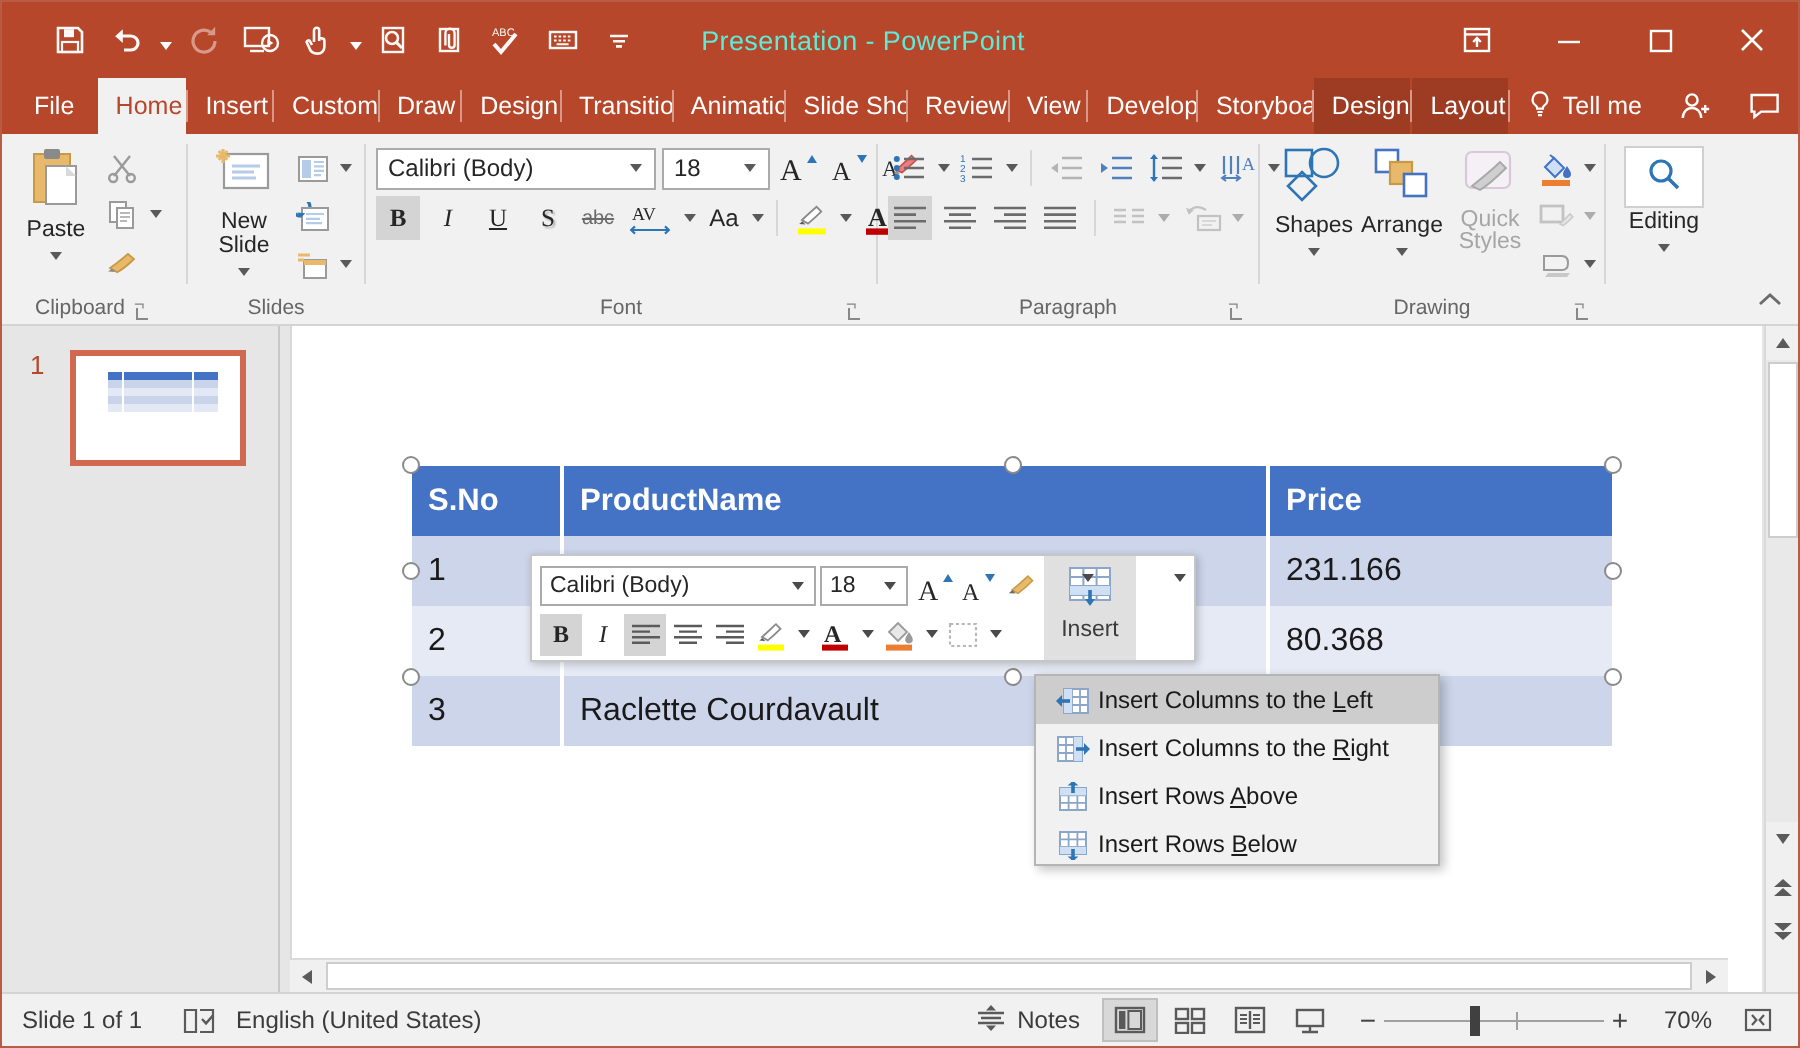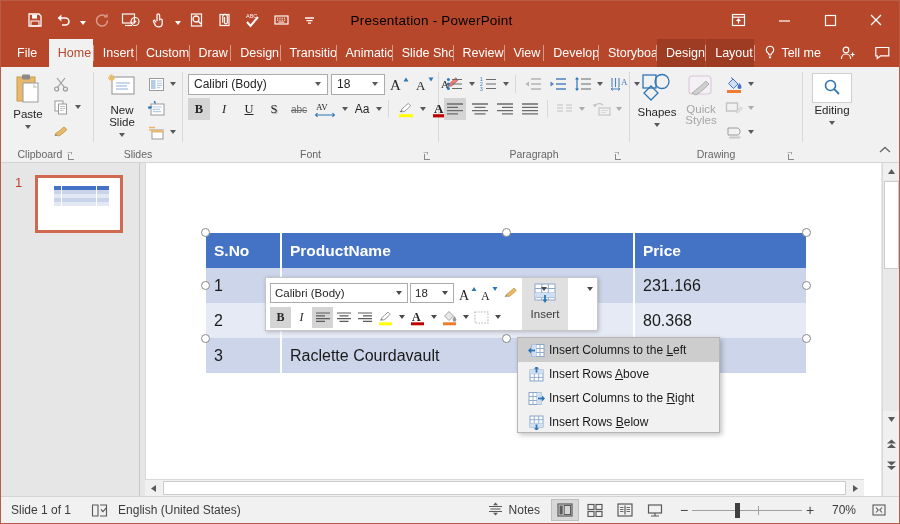--- a/index.html
+++ b/index.html
@@ -22,21 +22,21 @@
   .qat-btn {
     width:28px; height:30px; display:flex; align-items:center; justify-content:center;
     color:#fff; opacity:.97;
   }
   .qat-btn svg { display:block; }
   .qat-caret { width:11px; height:30px; display:flex; align-items:flex-end; justify-content:center; padding-bottom:10px; }
   .qat-caret::after { content:""; border-left:3.5px solid transparent; border-right:3.5px solid transparent; border-top:4px solid #fff; }
   .win-title {
     position:absolute; left:0; top:0; width:861px; height:38px;
     display:flex; align-items:center; justify-content:center;
-    font-size:13.5px; color:#000000; letter-spacing:.2px; pointer-events:none;
+    font-size:13.5px; color:#5eead4; letter-spacing:.2px; pointer-events:none;
   }
   .win-ctrls { position:absolute; right:0; top:0; height:38px; display:flex; align-items:center; }
   .win-ctrl { width:46px; height:38px; display:flex; align-items:center; justify-content:center; color:#fff; }
 
   
   .tabbar {
     position:absolute; left:0; top:38px; width:898px; height:28px;
     background:#b7472a; display:flex; align-items:stretch; font-size:12.5px;
   }
   .tab {
@@ -642,20 +642,33 @@
       <div class="group-body">
         <div class="bigbtn" style="width:44px">
           <span>
             <svg width="32" height="30" viewBox="0 0 32 30">
                 <rect x="2" y="2" width="13" height="13" fill="none" stroke="#2e75b6" stroke-width="1.3"></rect>
                 <circle cx="21" cy="8.5" r="7" fill="none" stroke="#2e75b6" stroke-width="1.3"></circle>
                 <path d="M10 13l7 7-7 7-7-7z" fill="none" stroke="#2e75b6" stroke-width="1.3"></path>
               </svg>
           </span>
           <span class="lbl">Shapes</span>
+          <span class="caret-row">
+              <i class="caret-dn" style="margin:0"></i>
+            </span>
+        </div>
+        <div class="bigbtn" style="width:46px">
+          <span>
+            <svg width="30" height="30" viewBox="0 0 30 30">
+                <rect x="2" y="2" width="11" height="11" fill="#fff" stroke="#4472c4" stroke-width="1.3"></rect>
+                <rect x="9" y="8" width="11" height="11" fill="#e8b96a" stroke="#c79a45" stroke-width="1.1"></rect>
+                <rect x="16" y="14" width="11" height="11" fill="#fff" stroke="#4472c4" stroke-width="1.3"></rect>
+              </svg>
+          </span>
+          <span class="lbl">Arrange</span>
           <span class="caret-row">
               <i class="caret-dn" style="margin:0"></i>
             </span>
         </div>
         <div class="bigbtn" style="width:44px;color:#a6a6a6">
           <span>
             <svg width="30" height="28" viewBox="0 0 30 28">
                 <path d="M6 3h16a3 3 0 0 1 3 3v12a3 3 0 0 1-3 3H6a3 3 0 0 1-3-3V6a3 3 0 0 1 3-3z" fill="#f5f0f5" stroke="#d8c8d8" stroke-width="1.1"></path>
                 <path d="M6 20c5-4 10-8 14-12l3 3c-4 4-8 8-13 11z" fill="#cfcfcf" stroke="#a8a8a8" stroke-width=".9"></path>
               </svg>
@@ -964,40 +977,40 @@
             <rect x="4" y="1.5" width="4" height="12" fill="#cfe0f5"></rect>
             <path d="M7 7.5H1" stroke="#2e75b6" stroke-width="1.8"></path>
             <path d="M3 4.5 0 7.5l3 3z" fill="#2e75b6"></path>
           </svg>
       </span>
       <span class="menu-lbl"><span>Insert Columns to the </span><u>L</u><span>eft</span></span>
     </div>
     <div class="menu-item">
       <span class="menu-ico">
         <svg width="17" height="15" viewBox="0 0 17 15">
+            <rect x="1" y="1.5" width="12" height="12" fill="#fff" stroke="#8ba6c9" stroke-width="1"></rect>
+            <path d="M1 5.5h12M1 9.5h12M5 1.5v12M9 1.5v12" stroke="#8ba6c9" stroke-width=".9"></path>
+            <rect x="9" y="1.5" width="4" height="12" fill="#cfe0f5"></rect>
+            <path d="M10 7.5h6" stroke="#2e75b6" stroke-width="1.8"></path>
+            <path d="M14 4.5 17 7.5l-3 3z" fill="#2e75b6"></path>
+          </svg>
+      </span>
+      <span class="menu-lbl"><span>Insert Columns to the </span><u>R</u><span>ight</span></span>
+    </div>
+    <div class="menu-item">
+      <span class="menu-ico">
+        <svg width="17" height="15" viewBox="0 0 17 15">
             <rect x="2" y="3" width="13" height="11" fill="#fff" stroke="#8ba6c9" stroke-width="1"></rect>
             <path d="M2 6.7h13M2 10.4h13M6.3 3v11M10.7 3v11" stroke="#8ba6c9" stroke-width=".9"></path>
             <rect x="2" y="3" width="13" height="3.7" fill="#cfe0f5"></rect>
             <path d="M8.5 5.5V0" stroke="#2e75b6" stroke-width="1.8"></path>
             <path d="M5.8 1.8 8.5 -.6l2.7 2.4z" fill="#2e75b6"></path>
           </svg>
       </span>
       <span class="menu-lbl"><span>Insert Rows </span><u>A</u><span>bove</span></span>
-    </div>
-    <div class="menu-item">
-      <span class="menu-ico">
-        <svg width="17" height="15" viewBox="0 0 17 15">
-            <rect x="1" y="1.5" width="12" height="12" fill="#fff" stroke="#8ba6c9" stroke-width="1"></rect>
-            <path d="M1 5.5h12M1 9.5h12M5 1.5v12M9 1.5v12" stroke="#8ba6c9" stroke-width=".9"></path>
-            <rect x="9" y="1.5" width="4" height="12" fill="#cfe0f5"></rect>
-            <path d="M10 7.5h6" stroke="#2e75b6" stroke-width="1.8"></path>
-            <path d="M14 4.5 17 7.5l-3 3z" fill="#2e75b6"></path>
-          </svg>
-      </span>
-      <span class="menu-lbl"><span>Insert Columns to the </span><u>R</u><span>ight</span></span>
     </div>
     <div class="menu-item">
       <span class="menu-ico">
         <svg width="17" height="15" viewBox="0 0 17 15">
             <rect x="2" y="1" width="13" height="11" fill="#fff" stroke="#8ba6c9" stroke-width="1"></rect>
             <path d="M2 4.7h13M2 8.4h13M6.3 1v11M10.7 1v11" stroke="#8ba6c9" stroke-width=".9"></path>
             <rect x="2" y="8.4" width="13" height="3.6" fill="#cfe0f5"></rect>
             <path d="M8.5 9.5V15" stroke="#2e75b6" stroke-width="1.8"></path>
             <path d="M5.8 13.2 8.5 15.6l2.7-2.4z" fill="#2e75b6"></path>
           </svg>

